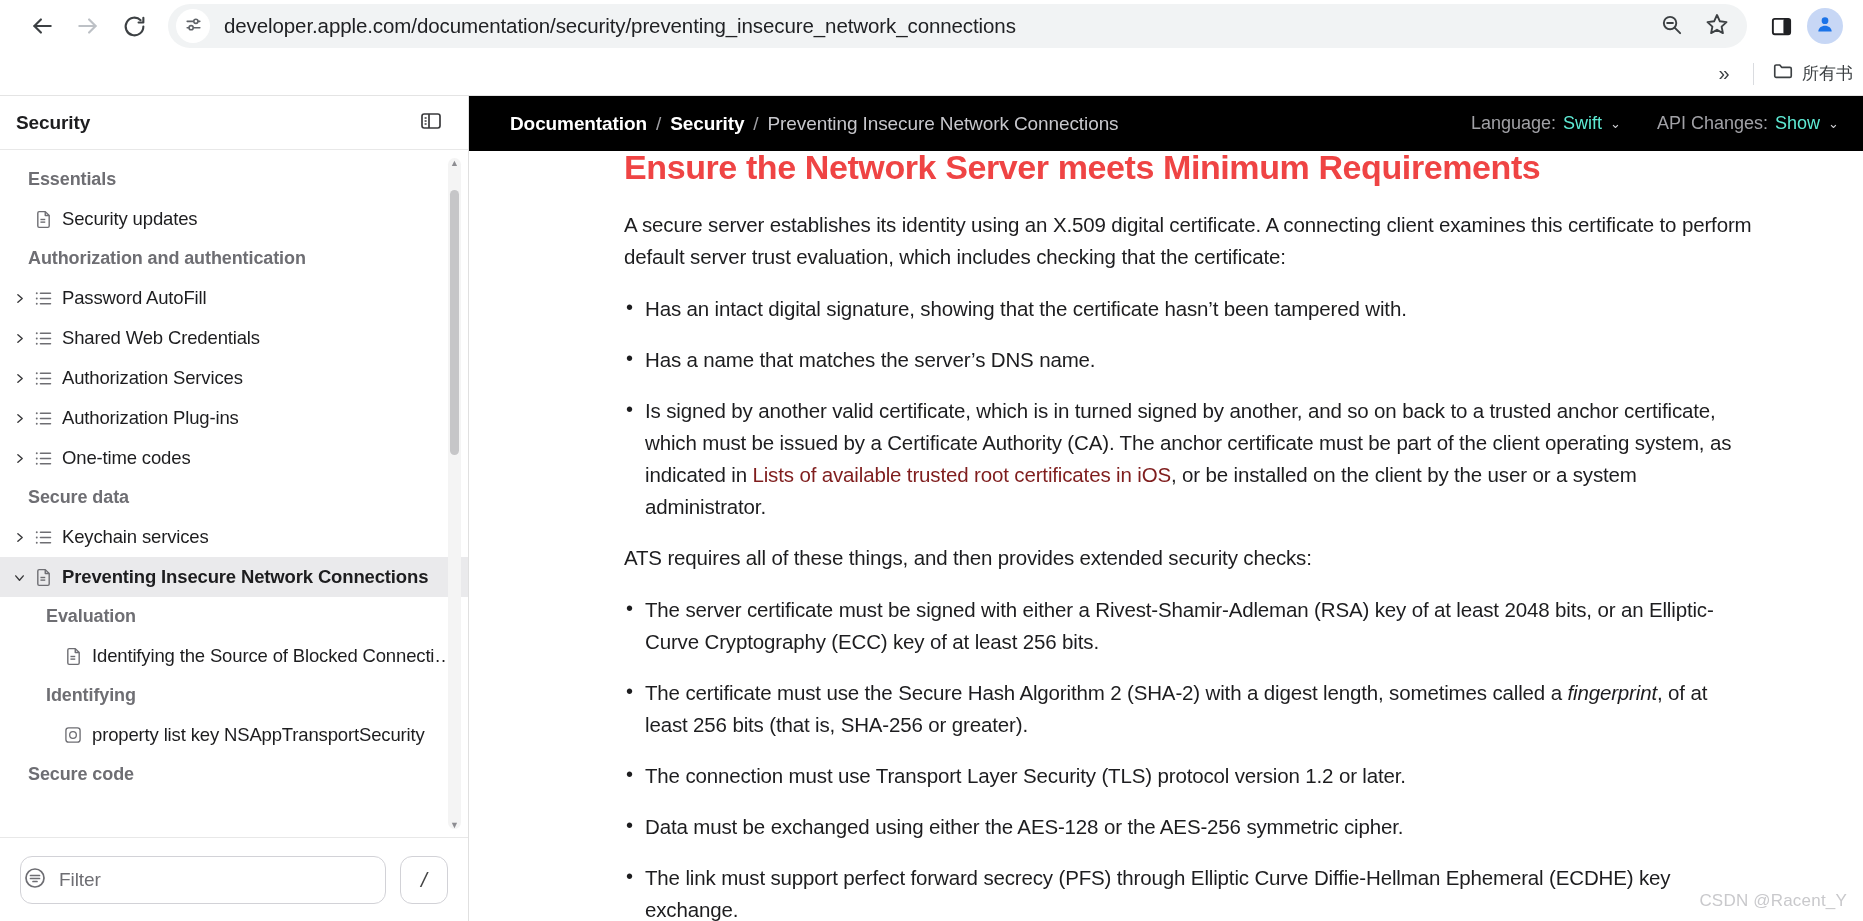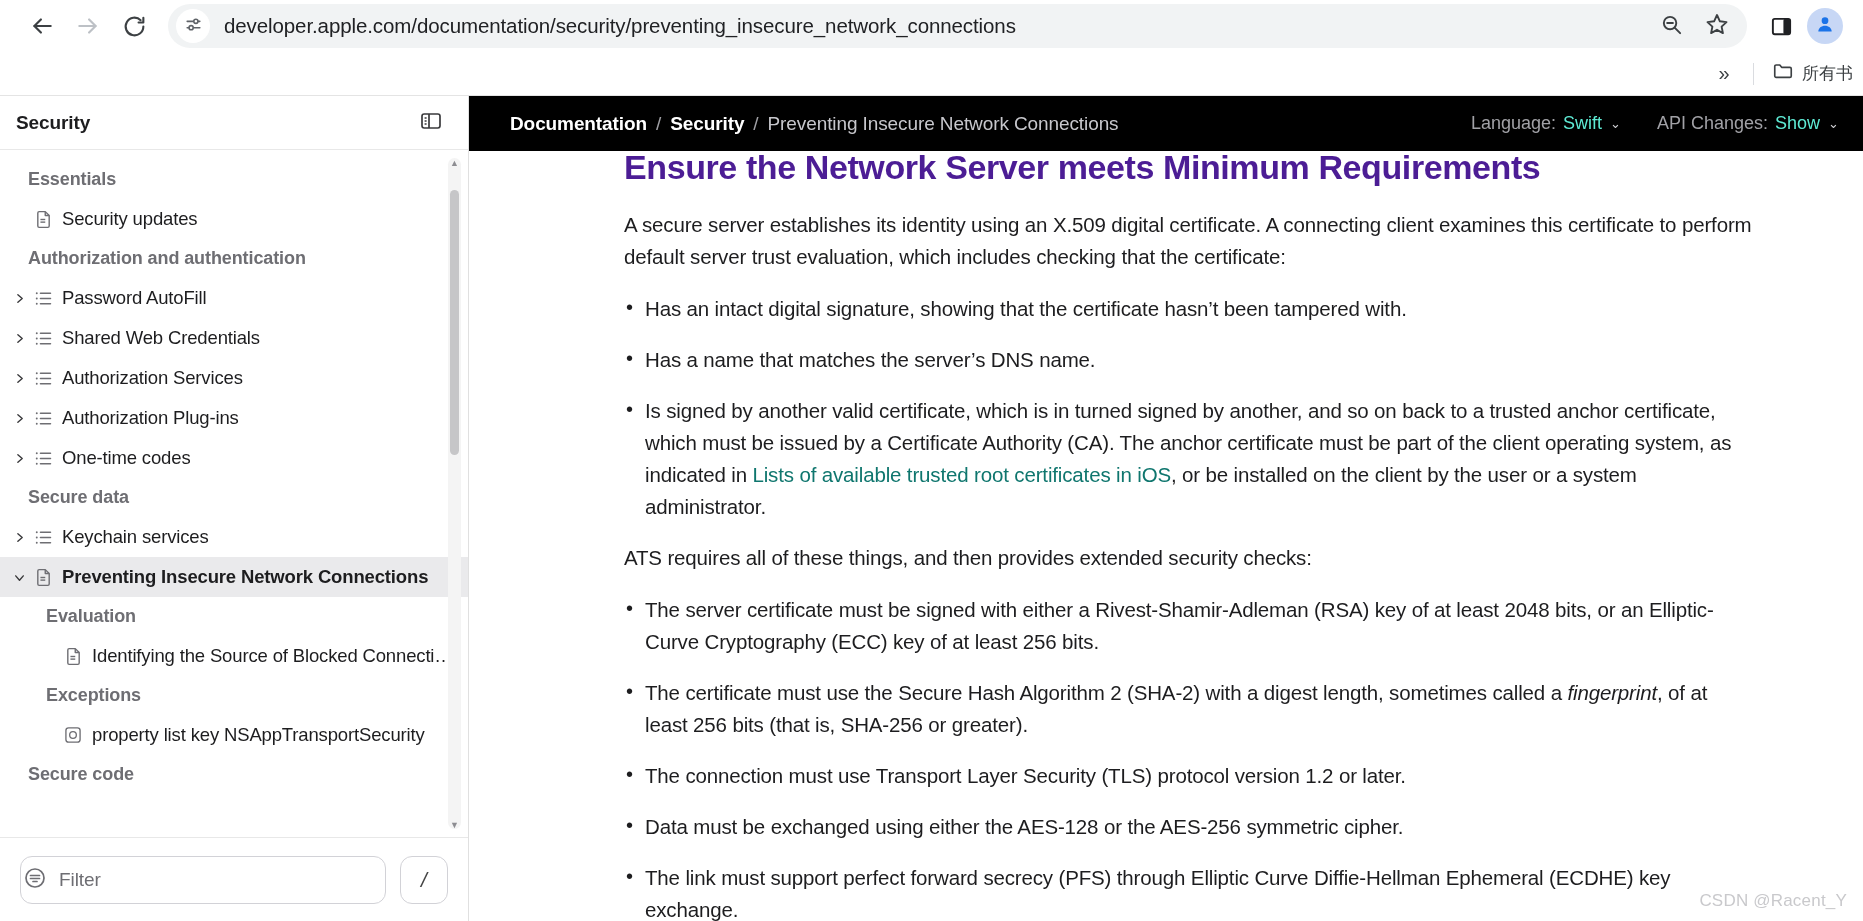--- a/index.html
+++ b/index.html
@@ -314,21 +314,21 @@
 
   .doc-body {
     position: absolute;
     top: 0; left: 0; right: 0; bottom: 0;
     padding: 60px 110px 0 155px;
     overflow: hidden;
   }
   .doc-h2 {
     font-size: 34px;
     font-weight: 700;
-    color: #4c1d95;
+    color: #ef4444;
     letter-spacing: -0.4px;
     margin-bottom: 22px;
     margin-top: -8px;
   }
   .doc-p {
     font-size: 20.5px;
     line-height: 1.56;
     color: #1d1d1f;
     letter-spacing: -0.15px;
     margin-bottom: 20px;
@@ -344,21 +344,21 @@
     margin-bottom: 19px;
   }
   .doc-li::before {
     content: "•";
     position: absolute;
     left: 2px;
     top: -1px;
     color: #1d1d1f;
     font-size: 20px;
   }
-  .doc-link { color: #0f766e; text-decoration: none; cursor: pointer; }
+  .doc-link { color: #7f1d1d; text-decoration: none; cursor: pointer; }
   .doc-em { font-style: italic; }
 
   .watermark {
     position: absolute;
     right: 16px;
     bottom: 10px;
     font-size: 17px;
     color: #c9c9cc;
     letter-spacing: 0.2px;
     z-index: 20;
@@ -629,21 +629,21 @@
             <span class="sb-ico">
               <svg width="21" height="21" viewBox="0 0 24 24" fill="none" stroke="#6e6e73" stroke-width="1.6" stroke-linejoin="round">
                 <path d="M14 3H7a1.5 1.5 0 0 0-1.5 1.5v15A1.5 1.5 0 0 0 7 21h10a1.5 1.5 0 0 0 1.5-1.5V7.5z"></path>
                 <polyline points="14 3 14 7.5 18.5 7.5"></polyline>
                 <line x1="8.5" y1="12" x2="14" y2="12"></line>
                 <line x1="8.5" y1="15" x2="14" y2="15"></line>
               </svg>
             </span>
             <span class="sb-label">Identifying the Source of Blocked Connecti…</span>
           </li>
-          <li class="sb-group indent-1">Exceptions</li>
+          <li class="sb-group indent-1">Identifying</li>
           <li class="sb-row lvl-1">
             <span class="sb-disc empty"></span>
             <span class="sb-ico">
               <svg width="20" height="20" viewBox="0 0 24 24" fill="none" stroke="#6e6e73" stroke-width="1.6">
                 <rect x="3.5" y="3.5" width="17" height="17" rx="3.2"></rect>
                 <circle cx="12" cy="12" r="4"></circle>
               </svg>
             </span>
             <span class="sb-label">property list key NSAppTransportSecurity</span>
           </li>

